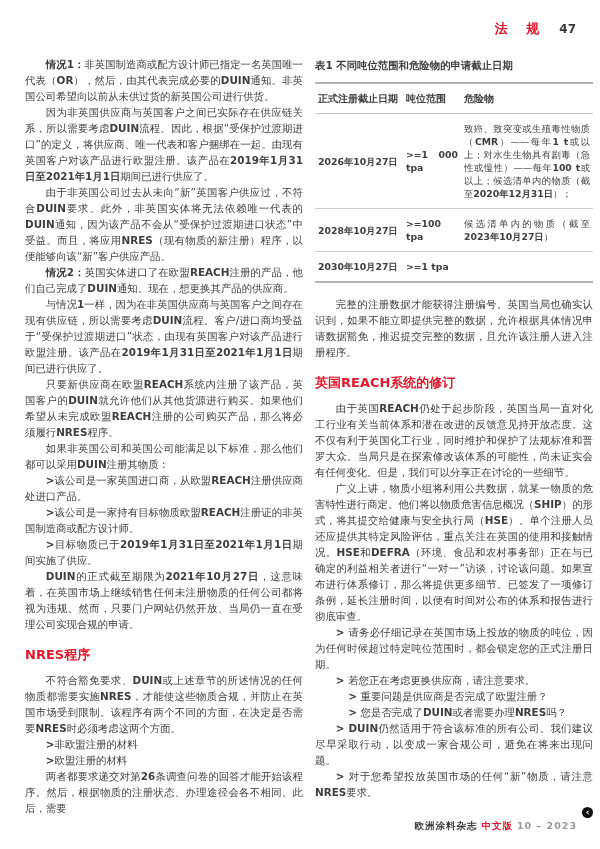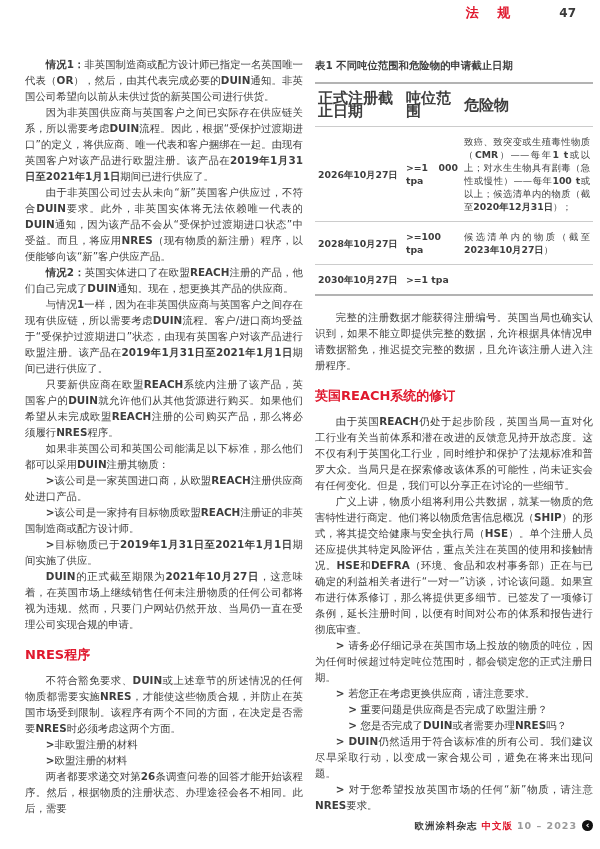--- a/index.html
+++ b/index.html
@@ -1,35 +1,35 @@
 <!DOCTYPE html>
 <html><head>
 <meta charset="utf-8">
 <style>
   html,body{margin:0;padding:0;}
   body{
     width:600px;height:849px;position:relative;overflow:hidden;
     background:#ffffff;color:#3e3e3e;
     font-family:"DejaVu Sans","Liberation Sans",sans-serif;
   }
-  .header{position:absolute;top:4px;right:24px;display:flex;align-items:baseline;gap:13px;}
+  .header{position:absolute;top:20px;right:24px;display:flex;align-items:baseline;gap:13px;}
   .sec{color:#e0192e;font-weight:bold;font-size:13px;letter-spacing:7px;}
-  .pno{font-size:12px;color:#3a3a3a;font-weight:bold;letter-spacing:0;margin-left:29px;}
+  .pno{font-size:12px;color:#3a3a3a;font-weight:bold;letter-spacing:0;}
 
   .columns{position:absolute;top:56px;left:25px;width:568px;display:flex;gap:12px;}
   .col{width:278px;font-size:10.4px;line-height:16px;text-align:justify;color:#3e3e3e;}
   .col p{margin:0;text-indent:2em;}
   .col p.nested{text-indent:3.2em;}
   b{font-weight:bold;}
   h3{color:#e0192e;font-size:13px;font-weight:bold;margin:15px 0 9px;text-indent:0;}
 
   .tbl-title{font-weight:bold;font-size:10.4px;margin:2px 0 10px;text-align:left;line-height:14px;}
   table.tbl{width:100%;border-collapse:collapse;font-size:9.3px;line-height:13px;
     border-top:2px solid #b3b3b3;border-bottom:2px solid #b3b3b3;margin-bottom:13px;}
-  .tbl th{text-align:left;font-weight:bold;font-size:15px;padding:8px 3px;border-bottom:1px solid #cccccc;vertical-align:middle;margin-top:42px;}
+  .tbl th{text-align:left;font-weight:bold;font-size:10px;padding:8px 3px;border-bottom:1px solid #cccccc;vertical-align:middle;margin-top:42px;}
   .tbl td{padding:8px 3px;border-bottom:1px solid #cccccc;vertical-align:middle;text-align:justify;}
   .tbl tr.last td{border-bottom:none;}
   .tbl td.strong{font-weight:bold;}
 
   .endrow{text-align:right;margin-top:3px;height:12px;}
   .endmark{display:inline-block;width:11px;height:11px;border-radius:50%;background:#101010;
     color:#ffffff;font-size:9px;line-height:10.5px;text-align:center;font-weight:bold;}
   .endmark::after{content:"‹";}
 
   .footer{position:absolute;right:23px;bottom:16px;font-size:9.5px;letter-spacing:1px;}

